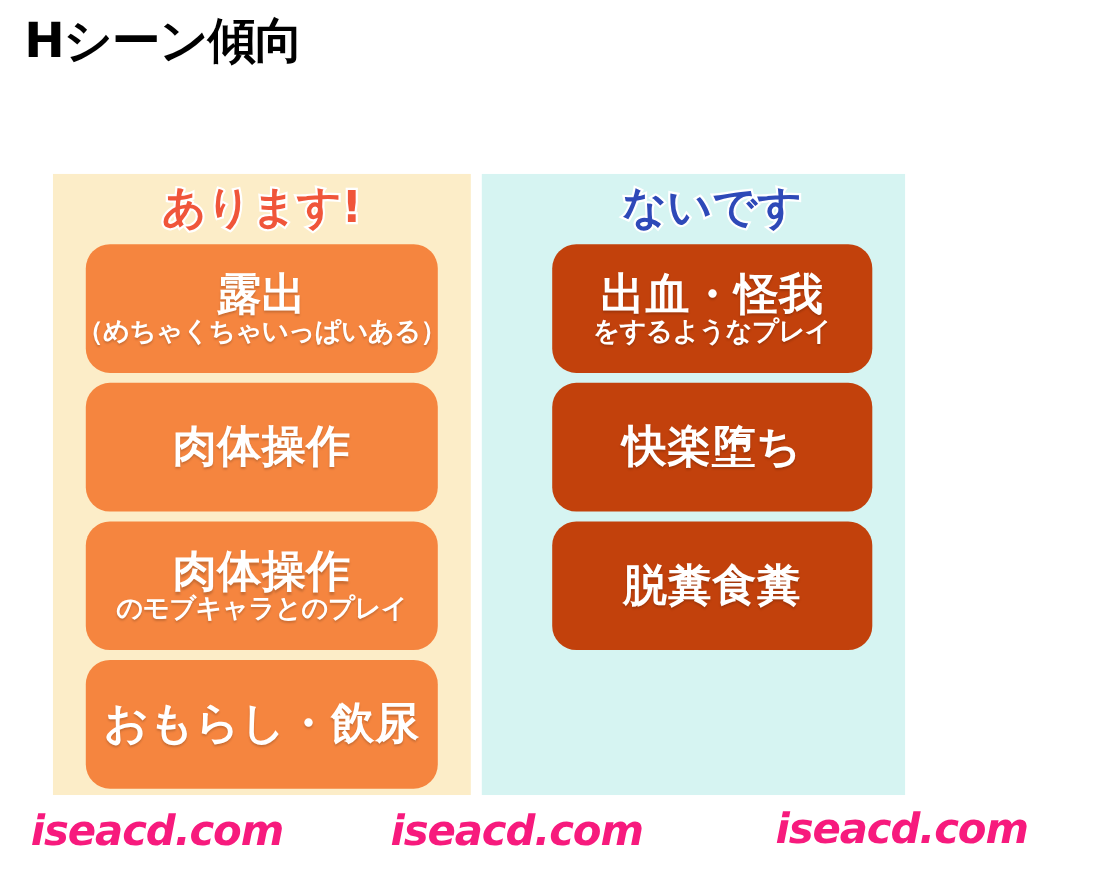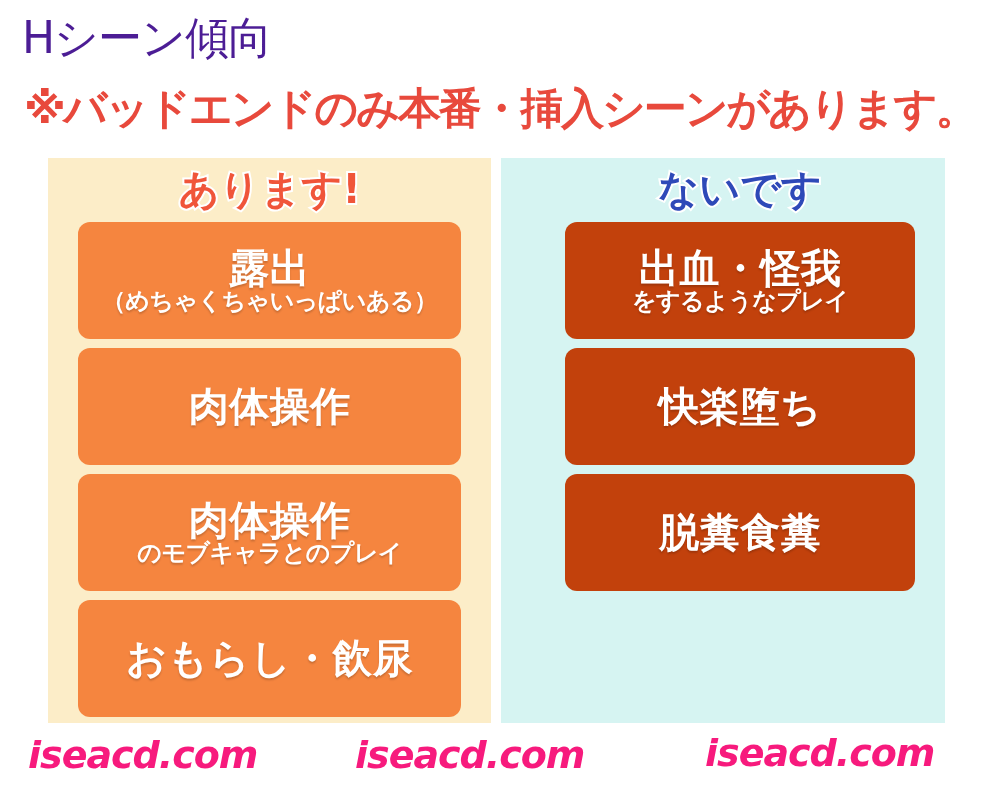--- a/index.html
+++ b/index.html
@@ -20,22 +20,22 @@
     position: absolute;
     left: 0; top: 0;
     width: 1000px;
     height: 152px;
   }
   #page-title {
     position: absolute;
     left: 22px;
     top: 14px;
     font-size: 44px;
-    font-weight: normal;
-    color: #4c1d95;
+    font-weight: bold;
+    color: #000000;
     letter-spacing: -1px;
     white-space: nowrap;
     line-height: 1.1;
   }
   #page-subtitle {
     position: absolute;
     left: 24px;
     top: 84px;
     font-size: 43px;
     font-weight: bold;
@@ -45,21 +45,21 @@
     line-height: 1.15;
     -webkit-text-stroke: 3.5px #ffffff;
     paint-order: stroke fill;
   }
 
   
   #board {
     position: absolute;
     left: 48px;
     top: 158px;
-    width: 897px;
+    width: 775px;
     height: 565px;
     display: flex;
     gap: 10px;
     overflow: hidden;
   }
   .column {
     width: 447px;
     box-sizing: border-box;
     padding: 8px 0 0 0;
     overflow: hidden;
@@ -81,21 +81,21 @@
   .column.yes .column-header { color: #F0553A; }
   .column.no  .column-header { color: #2E49B8; }
 
   .pill-list {
     display: flex;
     flex-direction: column;
     gap: 9px;
     padding: 0 30px;
   }
   .pill {
-    border-radius: 12px;
+    border-radius: 22px;
     height: 117px;
     box-sizing: border-box;
     display: flex;
     flex-direction: column;
     align-items: center;
     justify-content: center;
     color: #ffffff;
     text-align: center;
     overflow: hidden;
     flex: 0 0 auto;
@@ -145,21 +145,20 @@
   }
   #watermark-1 { left: 28px;  top: 10px; }
   #watermark-2 { left: 355px; top: 10px; }
   #watermark-3 { left: 705px; top: 8px;  }
 </style>
 </head>
 <body>
 
 <div id="header-area">
   <div id="page-title">Hシーン傾向</div>
-  <div id="page-subtitle">※バッドエンドのみ本番・挿入シーンがあります。</div>
 </div>
 
 <div id="board">
 
   <div class="column yes">
     <div class="column-header">あります!</div>
     <div class="pill-list">
 
       <div class="pill has-sub">
         <span class="pill-main">露出</span>

